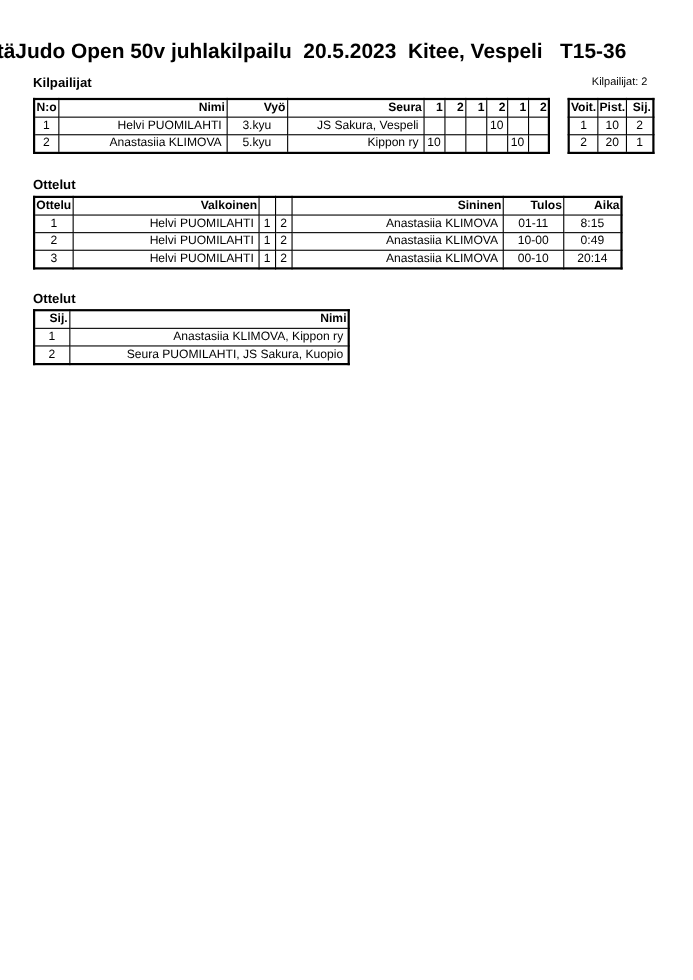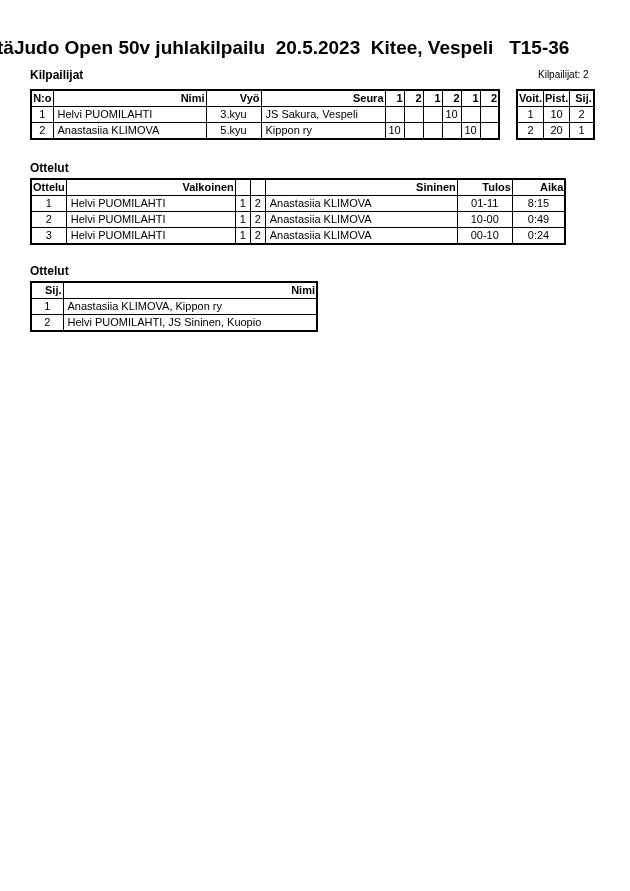--- a/index.html
+++ b/index.html
@@ -20,21 +20,21 @@
   .kilp-count { position:absolute; top:69px; left:538px; font-size:10px;text-align:right; }
   .kilp-tables { position:absolute; top:89px; left:30px; display:flex; align-items:flex-start; }
   .res-tbl { margin-left:16px; }
   table.tbl { border-collapse:collapse; table-layout:fixed; border:2px solid #000; }
   .tbl th, .tbl td {
     border:1px solid #000; font-size:11px; height:15px; line-height:15px;
     padding:0 4px; overflow:hidden; white-space:nowrap; font-weight:normal;
   }
   .tbl th { font-weight:bold; text-align:right; padding:0 1px; }
   td.c { text-align:center; padding:0 1px; }
-  td.l { text-align:left; }
+  td.l { text-align:right; }
   .ottelut-heading { top:161px; left:30px; width:533px; }
   .ottelut-tbl { position:absolute; top:178px; left:30px; }
   .tulokset-heading { top:264px; left:30px; width:286px; }
   .tulokset-tbl { position:absolute; top:281px; left:30px; }
 </style>
 </head>
 <body>
 
 <div class="title">täJudo Open 50v juhlakilpailu  20.5.2023  Kitee, Vespeli   T15-36</div>
 
@@ -161,21 +161,21 @@
       <td class="c">10-00</td>
       <td class="c">0:49</td>
     </tr>
     <tr>
       <td class="c">3</td>
       <td class="l">Helvi PUOMILAHTI</td>
       <td class="c">1</td>
       <td class="c">2</td>
       <td class="l">Anastasiia KLIMOVA</td>
       <td class="c">00-10</td>
-      <td class="c">0:24</td>
+      <td class="c">20:14</td>
     </tr>
   </tbody>
 </table>
 
 <div class="section-heading tulokset-heading">Ottelut</div>
 
 <table class="tbl tulokset-tbl">
   <colgroup>
     <col style="width:32px">
       <col style="width:254px">
@@ -184,16 +184,16 @@
     <tr>
       <th>Sij.</th>
       <th>Nimi</th>
     </tr>
     <tr>
       <td class="c">1</td>
       <td class="l">Anastasiia KLIMOVA, Kippon ry</td>
     </tr>
     <tr>
       <td class="c">2</td>
-      <td class="l">Helvi PUOMILAHTI, JS Sininen, Kuopio</td>
+      <td class="l">Seura PUOMILAHTI, JS Sakura, Kuopio</td>
     </tr>
   </tbody>
 </table>
 
 </body></html>

